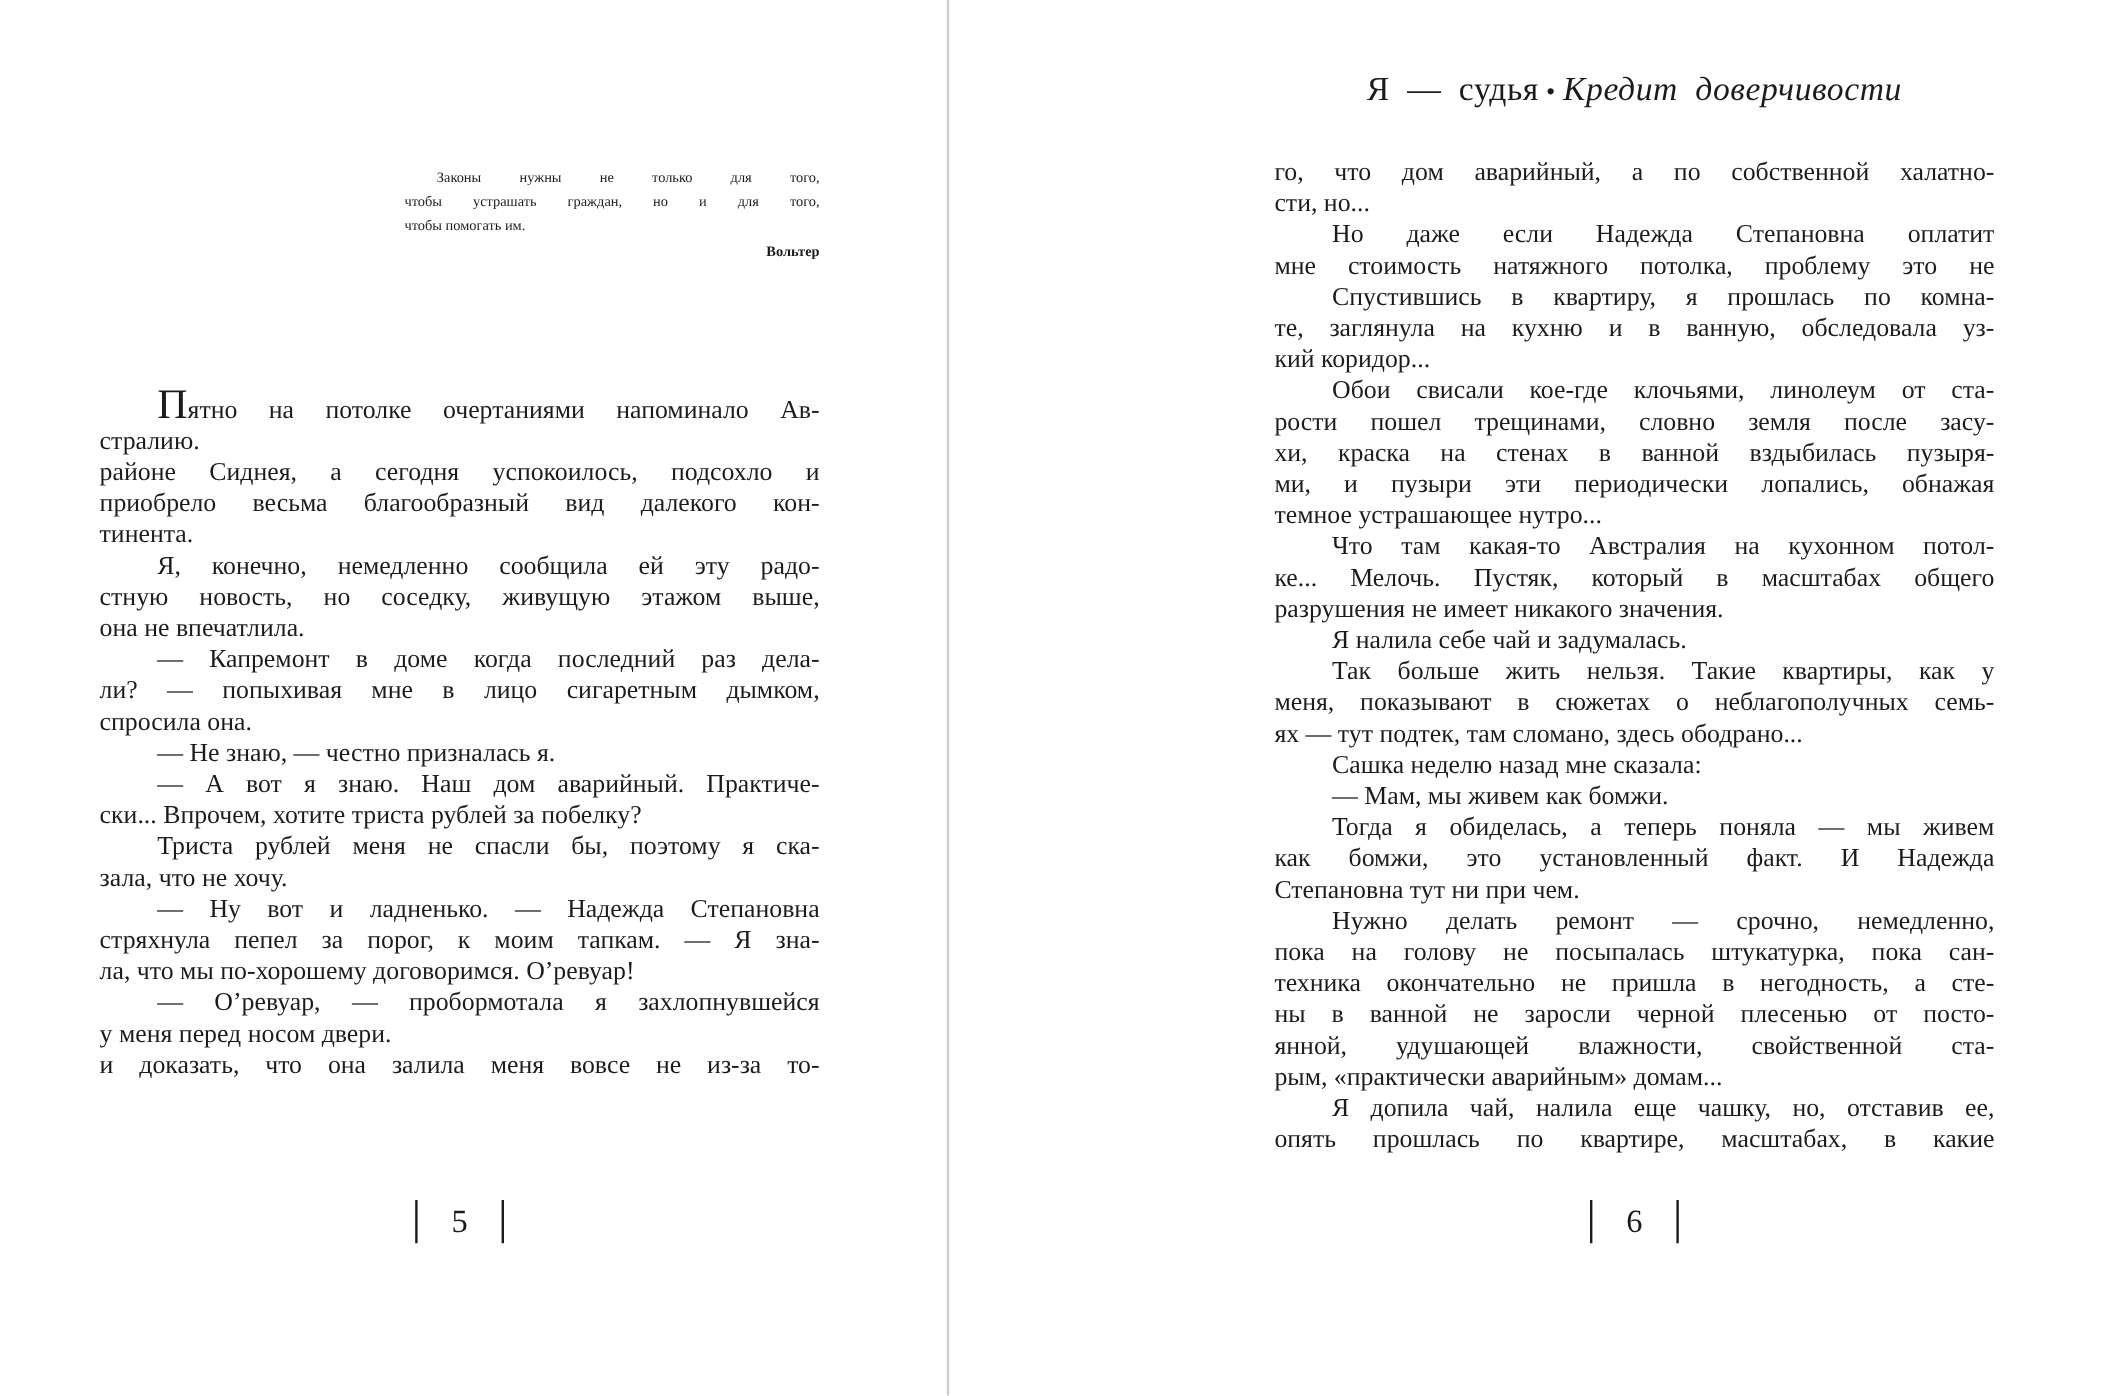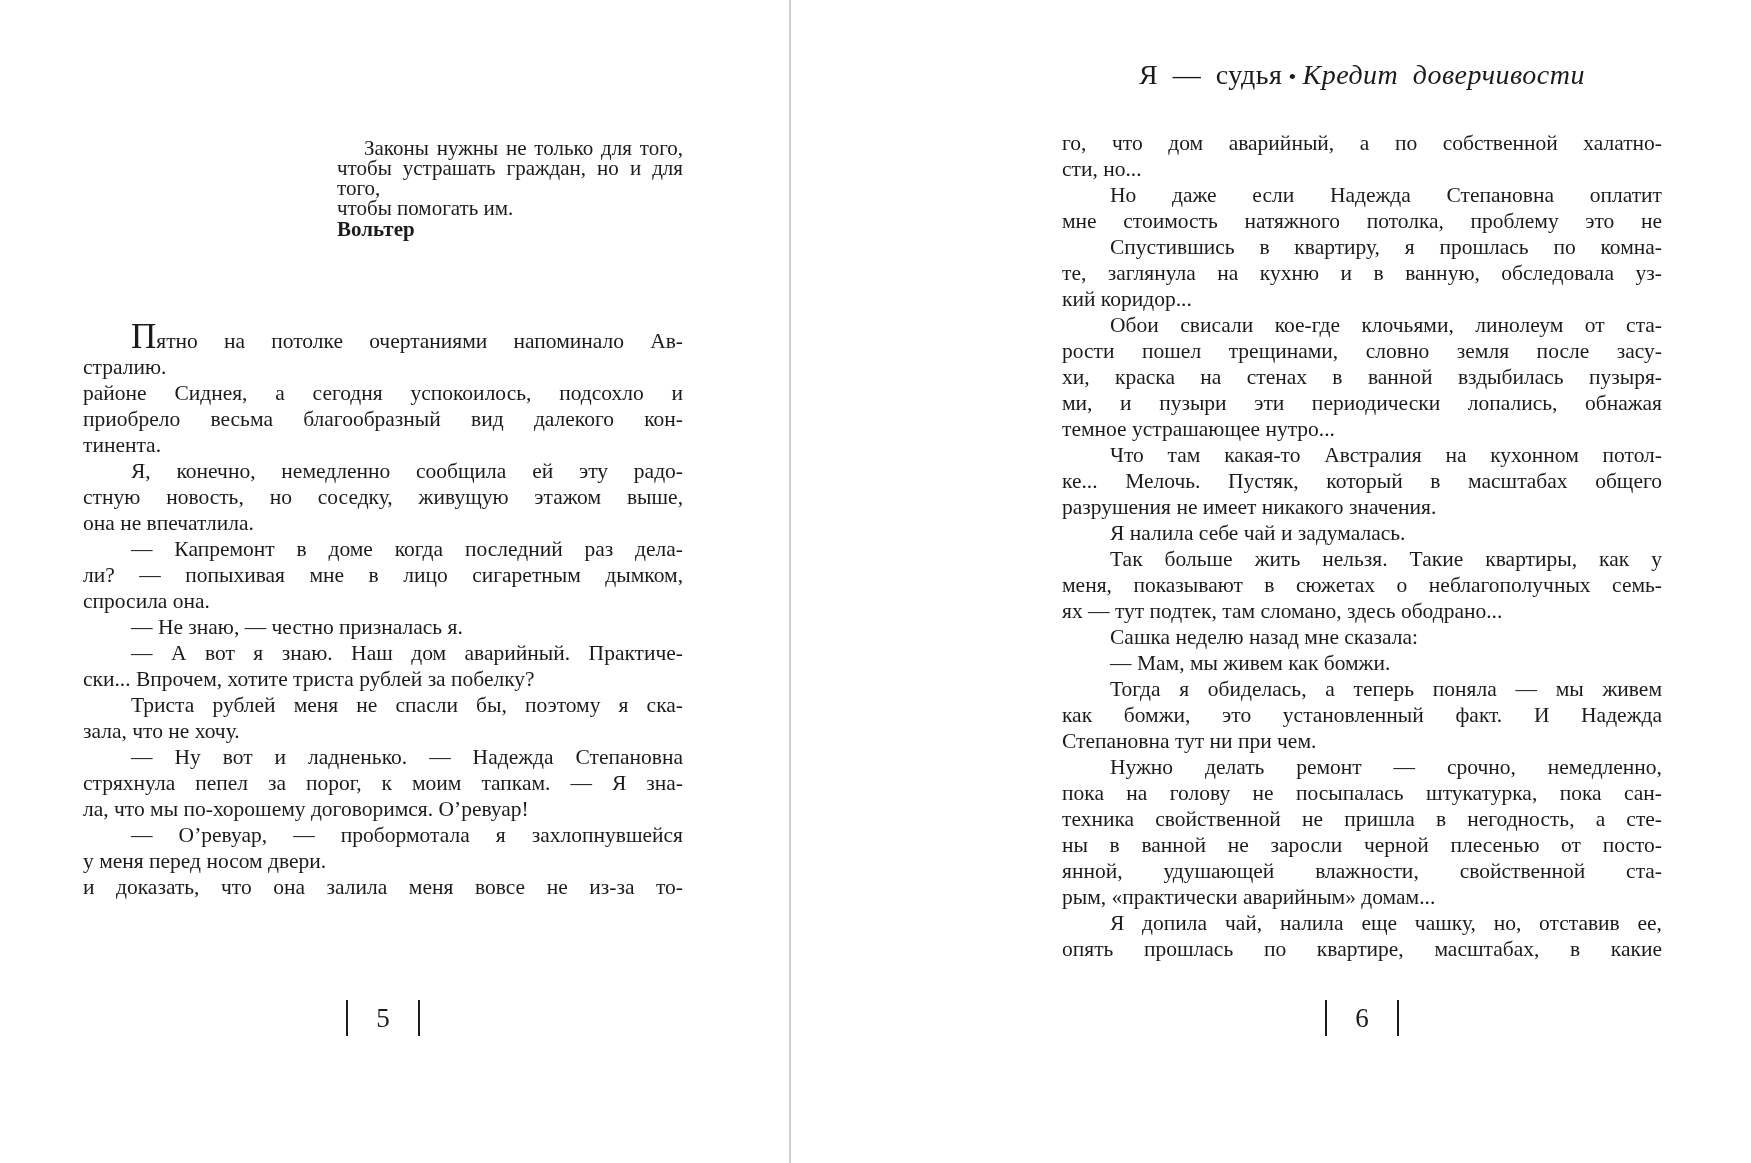--- a/index.html
+++ b/index.html
@@ -15,25 +15,25 @@
 
   
   .running-head{
     position:absolute;top:58px;left:0;width:100%;text-align:center;
     font-size:28px;line-height:34px;letter-spacing:0.5px;word-spacing:7px;white-space:nowrap;
   }
   .running-head .title{font-style:italic;}
   .running-head .bullet{font-size:22px;padding:0 6px;}
 
   
-  .epigraph{position:absolute;top:138px;right:0;width:346px;font-size:21px;line-height:20px;}
+  .epigraph{position:absolute;top:138px;right:0;width:346px;font-size:12px;line-height:20px;}
   .epigraph .ep-ln{text-align:justify;text-align-last:justify;}
   .epigraph .ep-ln.last{text-align-last:left;}
   .epigraph .ep-ln.ind{text-indent:27px;}
-  .attribution{font-weight:bold;line-height:20px;margin-top:1px;}
+  .attribution{font-weight:bold;text-align:right;line-height:20px;margin-top:1px;}
 
   
   .body-text{position:absolute;left:0;width:600px;font-size:21.5px;line-height:26px;}
   .body-text.pos-left{top:324px;}
   .body-text.pos-right{top:130px;}
   .ln{text-align:justify;text-align-last:justify;}
   .ln.last{text-align-last:left;}
   .ln.ind{text-indent:48px;}
   .dropcap{font-size:35px;line-height:26px;}
 
@@ -114,21 +114,21 @@
       <div class="ln ind">Так больше жить нельзя. Такие квартиры, как у</div>
       <div class="ln">меня, показывают в сюжетах о неблагополучных семь-</div>
       <div class="ln last">ях — тут подтек, там сломано, здесь ободрано...</div>
       <div class="ln last ind">Сашка неделю назад мне сказала:</div>
       <div class="ln last ind">— Мам, мы живем как бомжи.</div>
       <div class="ln ind">Тогда я обиделась, а теперь поняла — мы живем</div>
       <div class="ln">как бомжи, это установленный факт. И Надежда</div>
       <div class="ln last">Степановна тут ни при чем.</div>
       <div class="ln ind">Нужно делать ремонт — срочно, немедленно,</div>
       <div class="ln">пока на голову не посыпалась штукатурка, пока сан-</div>
-      <div class="ln">техника свойственной не пришла в негодность, а сте-</div>
+      <div class="ln">техника окончательно не пришла в негодность, а сте-</div>
       <div class="ln">ны в ванной не заросли черной плесенью от посто-</div>
       <div class="ln">янной, удушающей влажности, свойственной ста-</div>
       <div class="ln last">рым, «практически аварийным» домам...</div>
       <div class="ln ind">Я допила чай, налила еще чашку, но, отставив ее,</div>
       <div class="ln">опять прошлась по квартире, масштабах, в какие</div>
     </div>
   <div class="pagenum">
     <div class="bar"></div>
     <div class="num">6</div>
     <div class="bar"></div>

